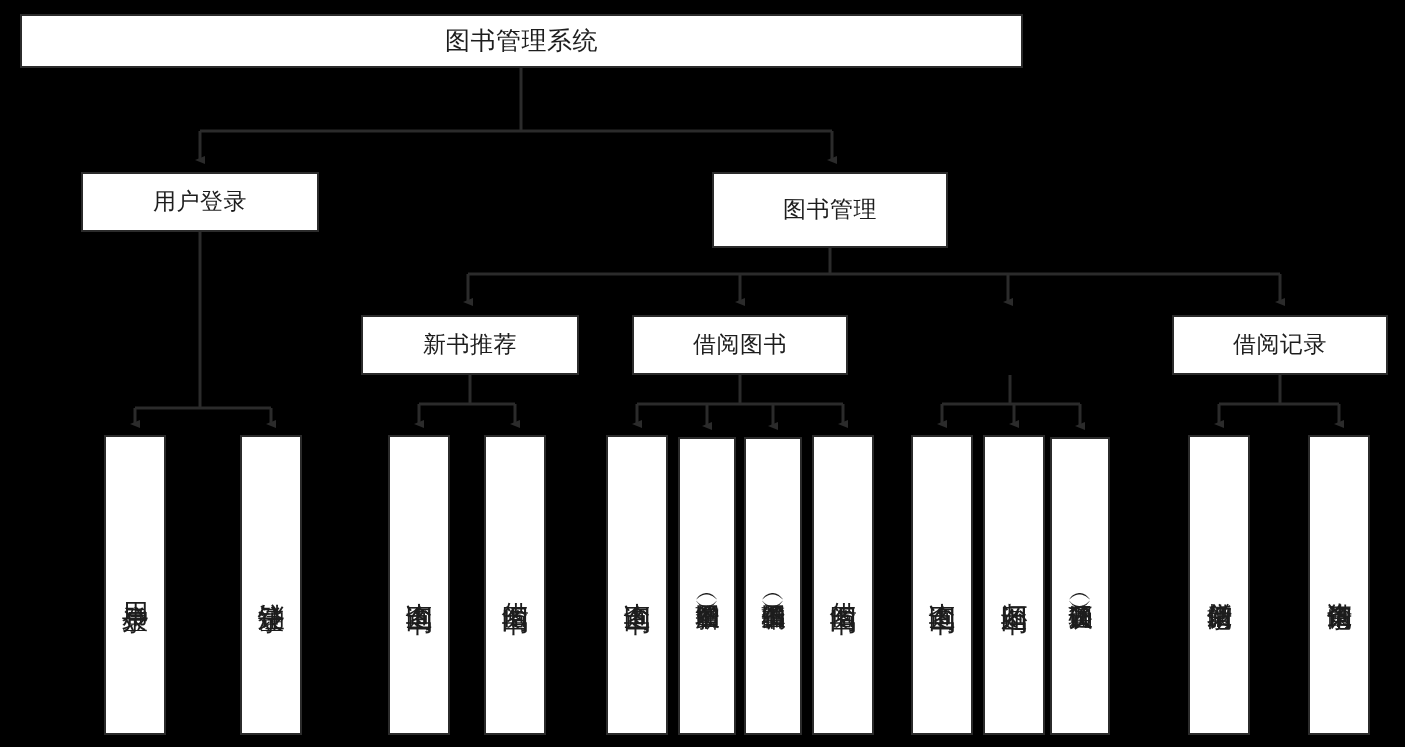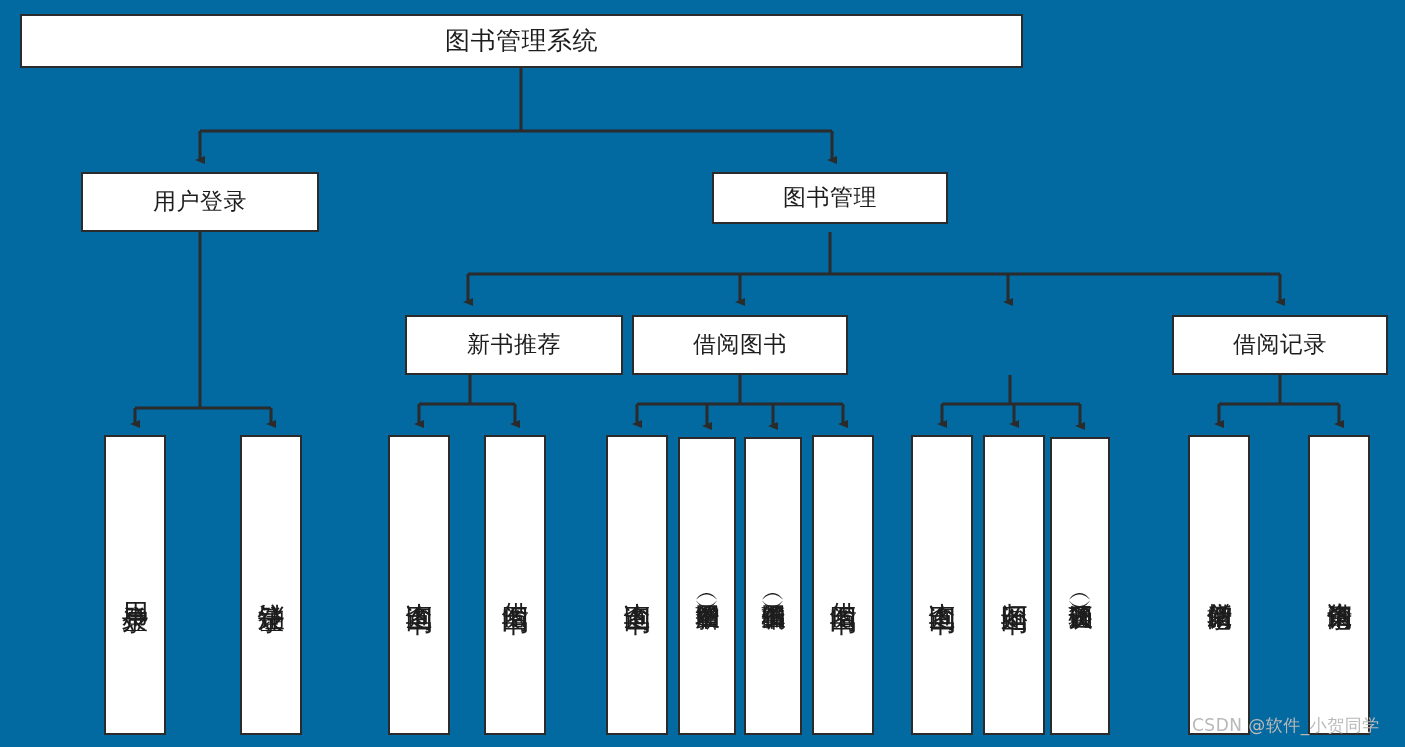--- a/index.html
+++ b/index.html
@@ -8,21 +8,21 @@
     padding: 0;
     background: #ffffff;
   }
   body {
     font-family: "DejaVu Sans", "Liberation Sans", sans-serif;
   }
   #canvas {
     position: relative;
     width: 1405px;
     height: 747px;
-    background: #0369a1;
+    background: #000000;
     overflow: hidden;
   }
   #edges {
     position: absolute;
     left: 0;
     top: 0;
     width: 1405px;
     height: 747px;
     pointer-events: none;
   }
@@ -138,25 +138,25 @@
     </g>
   </svg>
 
   <div class="node horiz root" style="left: 20px; top: 14px; width: 1003px; height: 54px;">
     <span class="label">图书管理系统</span>
   </div>
 
   <div class="node horiz" style="left: 81px; top: 172px; width: 238px; height: 60px;">
     <span class="label">用户登录</span>
   </div>
-  <div class="node horiz" style="left: 712px; top: 172px; width: 236px; height: 52px;">
+  <div class="node horiz" style="left: 712px; top: 172px; width: 236px; height: 76px;">
     <span class="label">图书管理</span>
   </div>
 
-  <div class="node horiz" style="left: 361px; top: 315px; width: 218px; height: 60px; margin-left: 44px;">
+  <div class="node horiz" style="left: 361px; top: 315px; width: 218px; height: 60px;">
     <span class="label">新书推荐</span>
   </div>
   <div class="node horiz" style="left: 632px; top: 315px; width: 216px; height: 60px;">
     <span class="label">借阅图书</span>
   </div>
   <div class="node horiz" style="left: 1172px; top: 315px; width: 216px; height: 60px; font-family: Liberation Serif, serif;">
     <span class="label">借阅记录</span>
   </div>
 
   <div class="node vert" style="left: 104px; top: 435px; width: 62px; height: 300px;">
@@ -192,15 +192,14 @@
   <div class="node vert tall" style="left: 1050px; top: 437px; width: 60px; height: 298px;">
     <span class="label">确认归还（管理员）</span>
   </div>
   <div class="node vert narrow" style="left: 1188px; top: 435px; width: 62px; height: 300px;">
     <span class="label">新增借阅记录</span>
   </div>
   <div class="node vert narrow" style="left: 1308px; top: 435px; width: 62px; height: 300px;">
     <span class="label">查询借阅记录</span>
   </div>
 
-  <div class="watermark" style="left: 1192px; top: 714px; color: rgb(185, 185, 185);">CSDN @软件_小贺同学</div>
 
 </div>
 
 </body></html>

